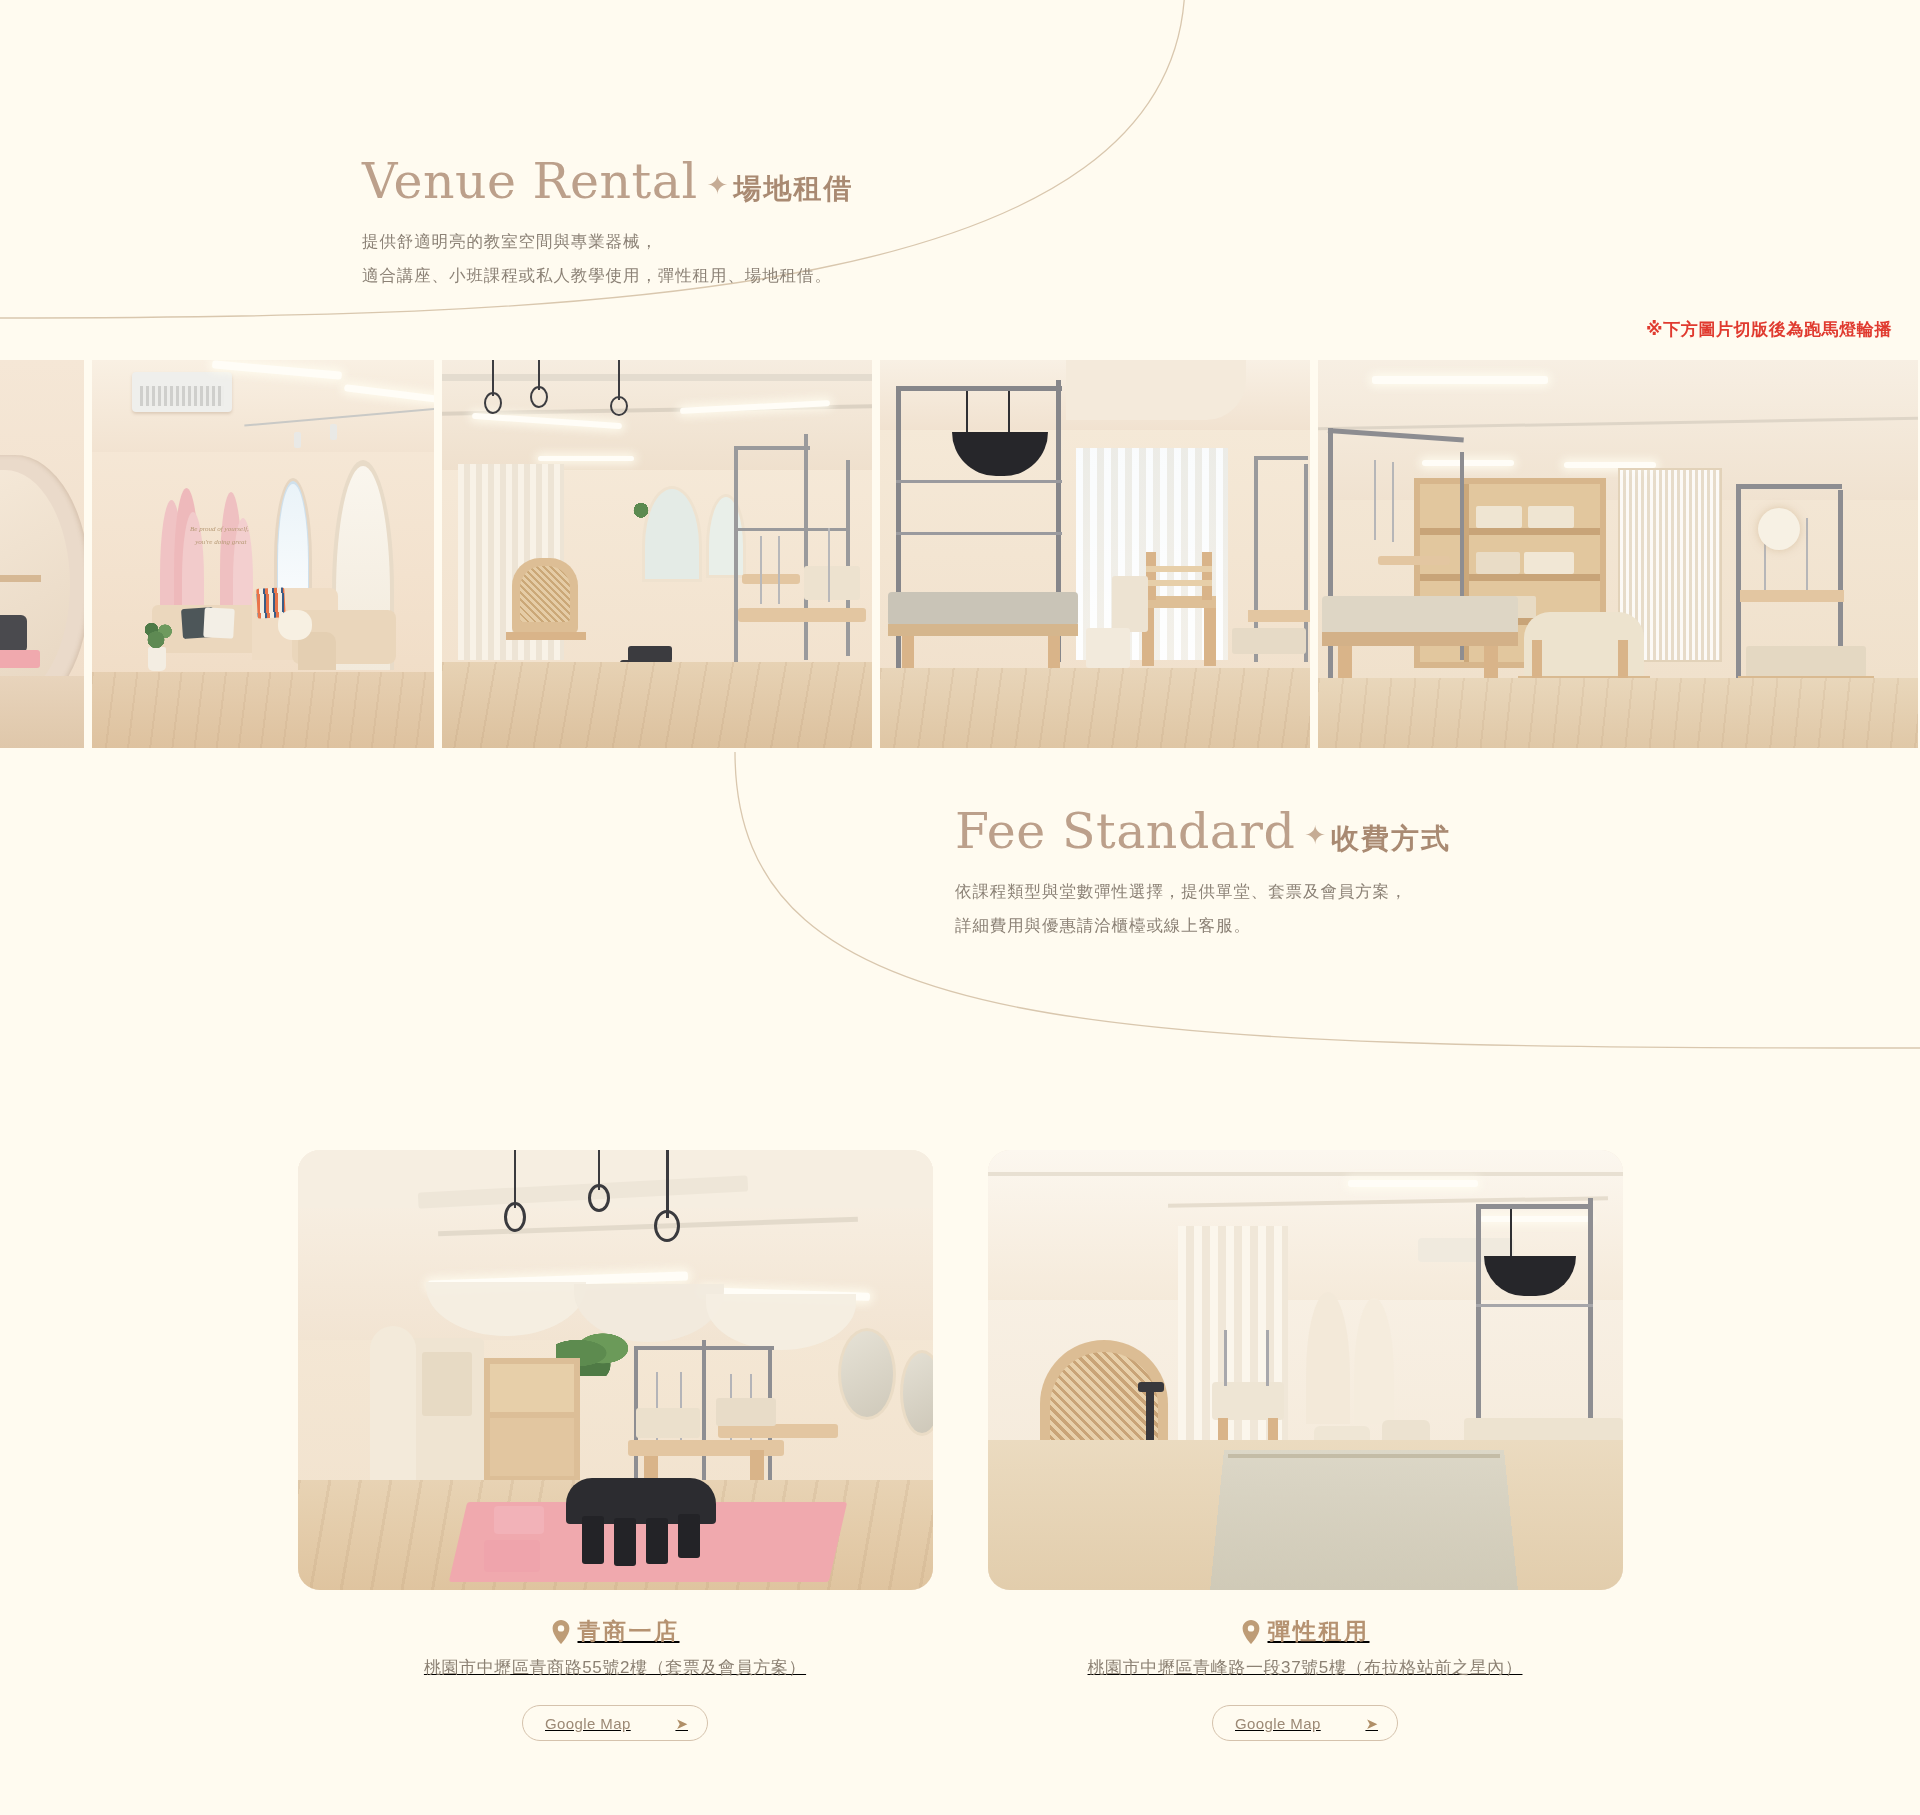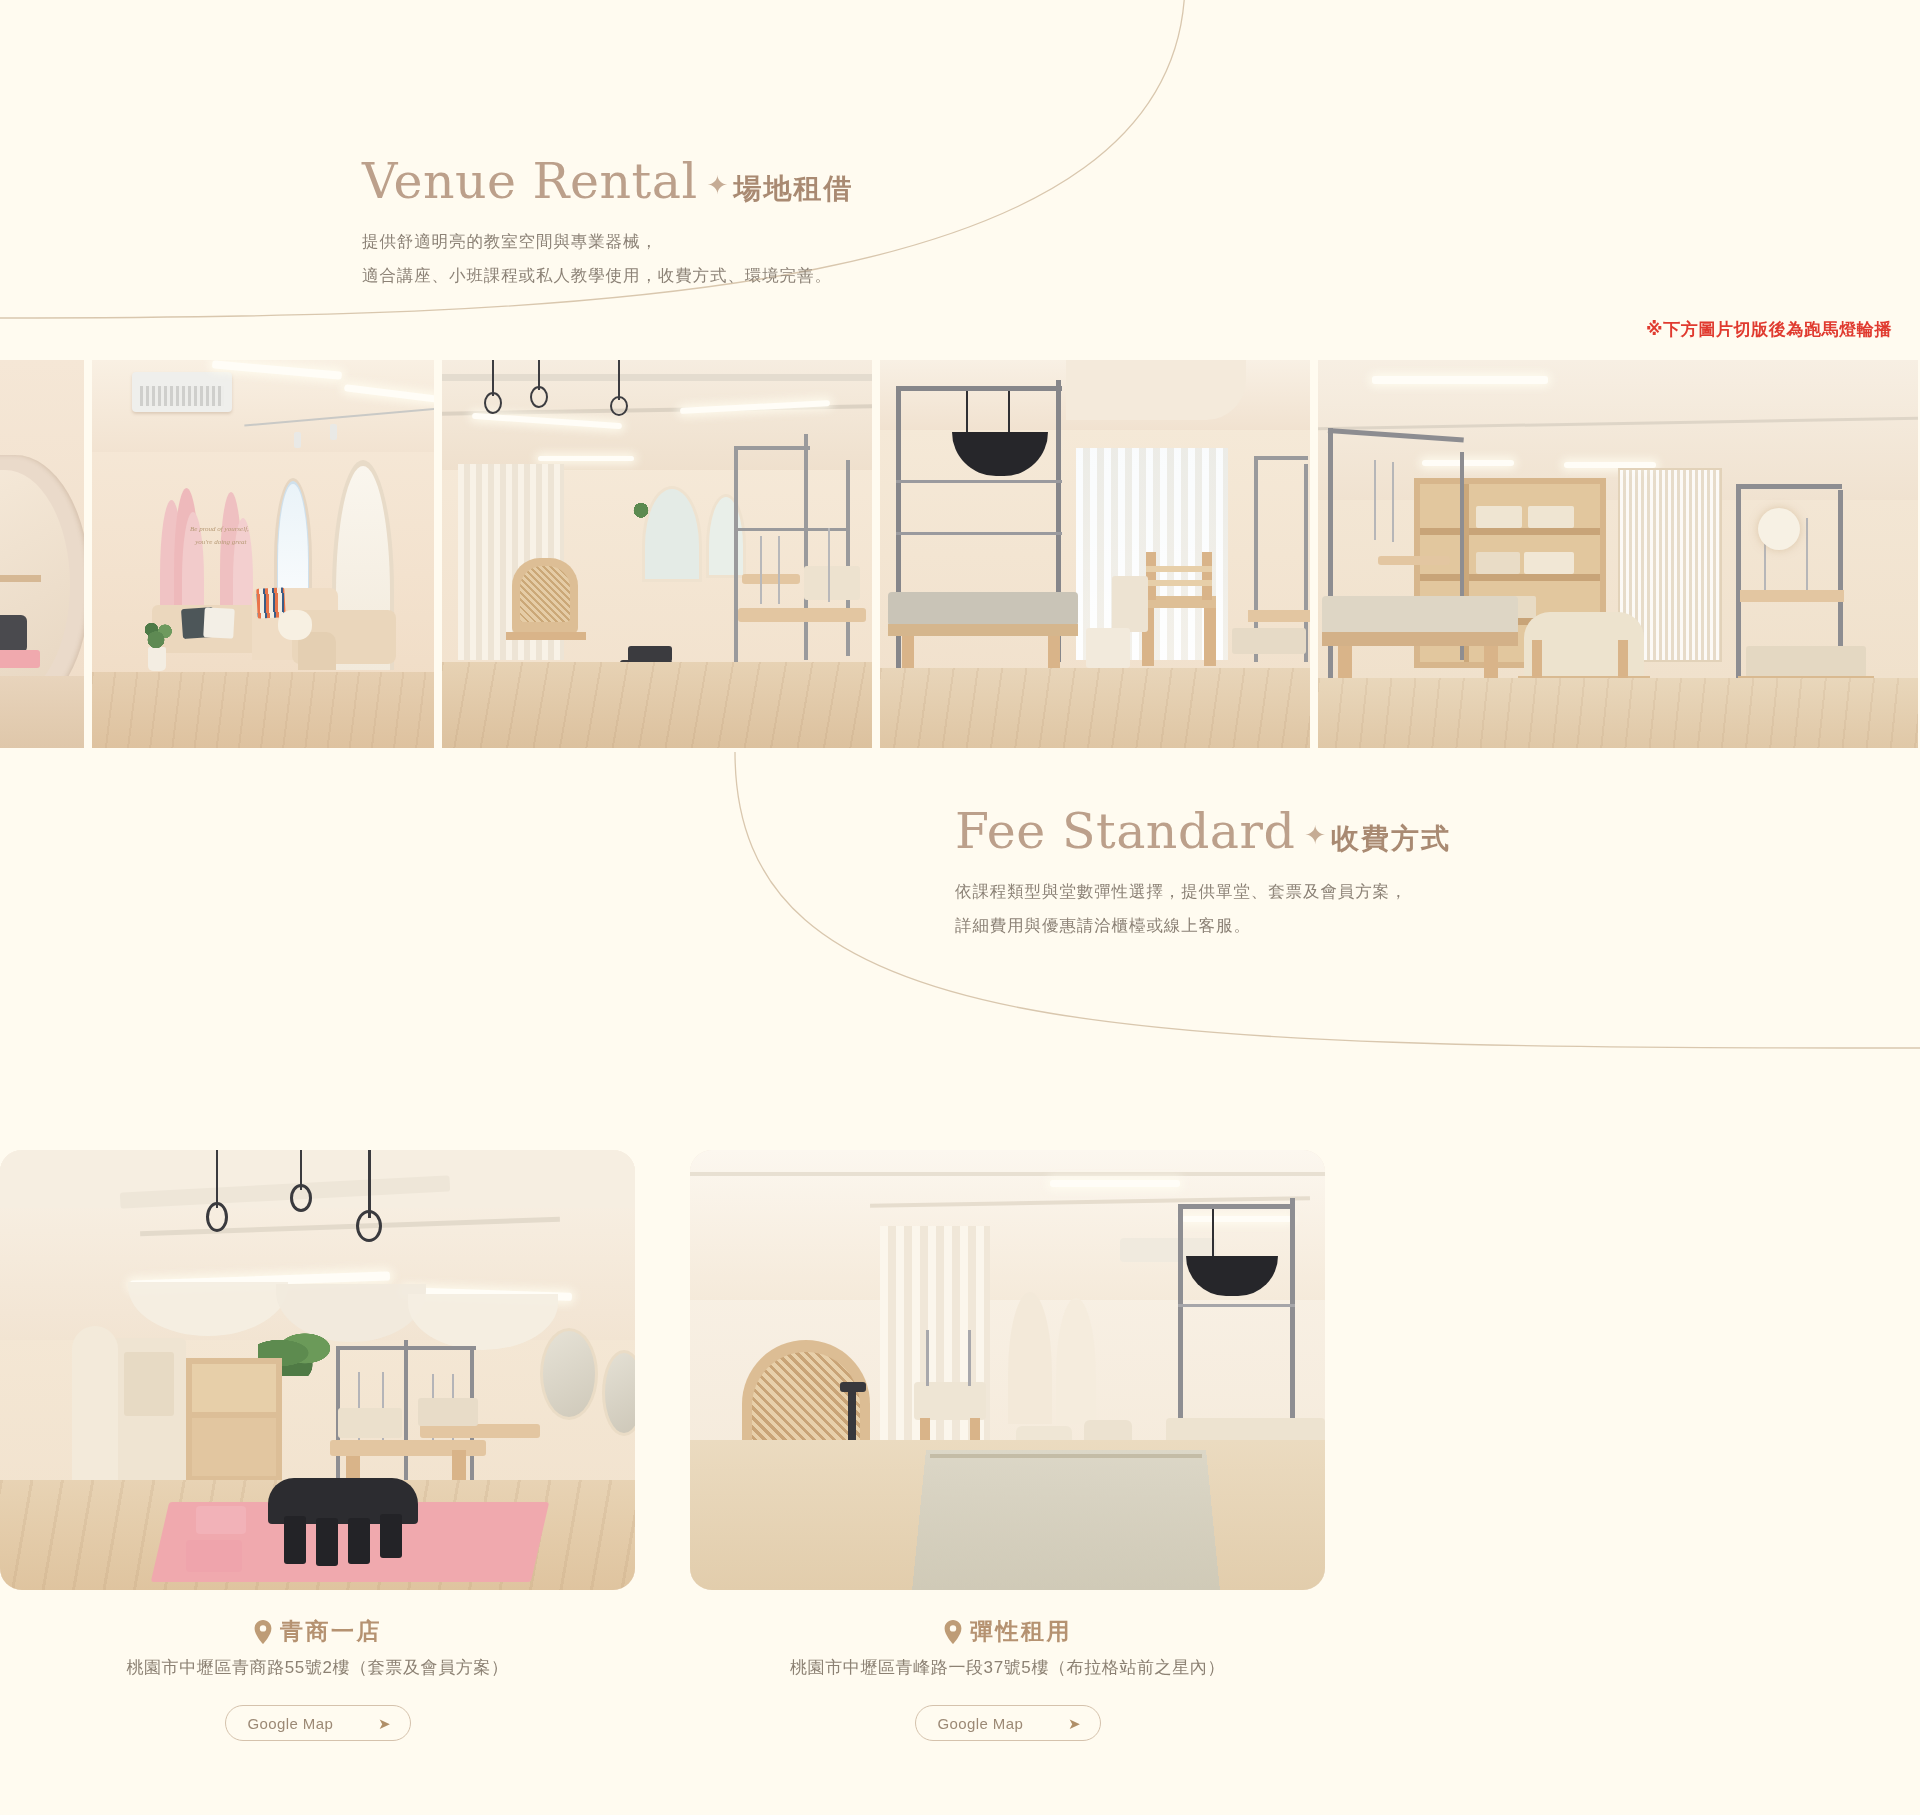--- a/index.html
+++ b/index.html
@@ -152,23 +152,24 @@
   }
 
   
   .locations {
     position: absolute;
     left: 0;
     top: 1150px;
     width: 1920px;
     height: 620px;
     display: flex;
-    justify-content: flex-start;
+    justify-content: center;
     gap: 55px;
     z-index: 3;
+    text-decoration: underline;
   }
 
   .loc-card {
     width: 635px;
     display: flex;
     flex-direction: column;
     align-items: center;
   }
 
   .loc-photo {
@@ -235,21 +236,21 @@
 
   <section class="venue-section">
     <div class="venue-inner">
       <div class="heading-row">
         <span class="heading-en">Venue Rental</span>
         <span class="heading-sparkle">✦</span>
         <span class="heading-zh">場地租借</span>
       </div>
       <div class="desc">
         <div>提供舒適明亮的教室空間與專業器械，</div>
-        <div>適合講座、小班課程或私人教學使用，收費方式、環境完善。</div>
+        <div>適合講座、小班課程或私人教學使用，彈性租用、場地租借。</div>
       </div>
     </div>
   </section>
 
   <div class="notice">※下方圖片切版後為跑馬燈輪播</div>
 
   <div class="gallery">
 
     <div class="g-item" style="width:84px;">
       <div class="scene">

